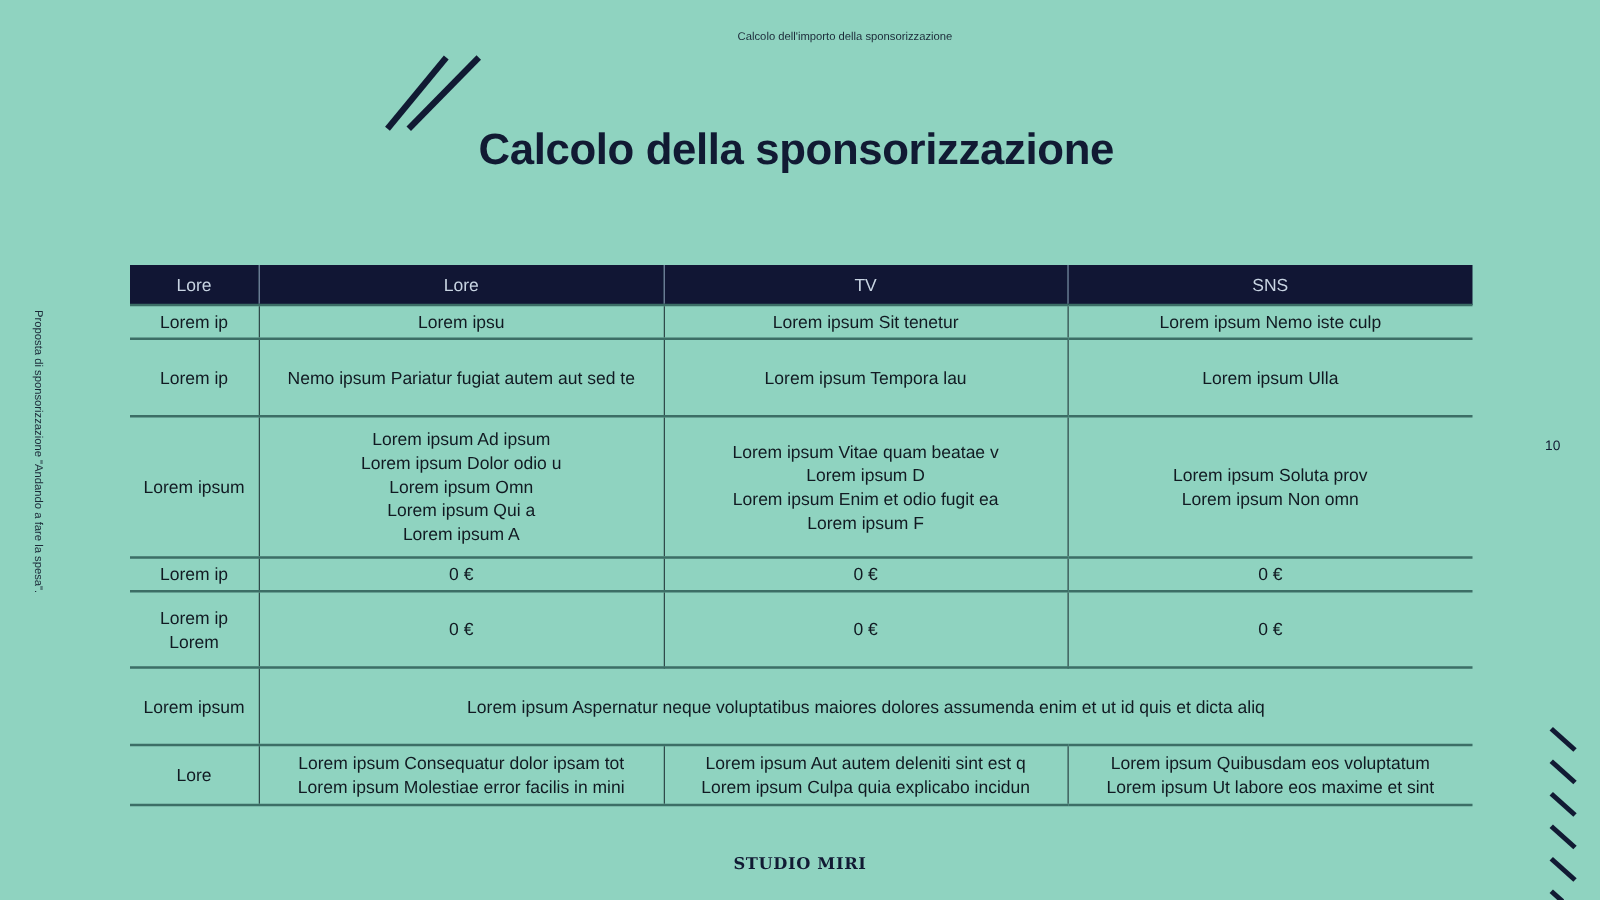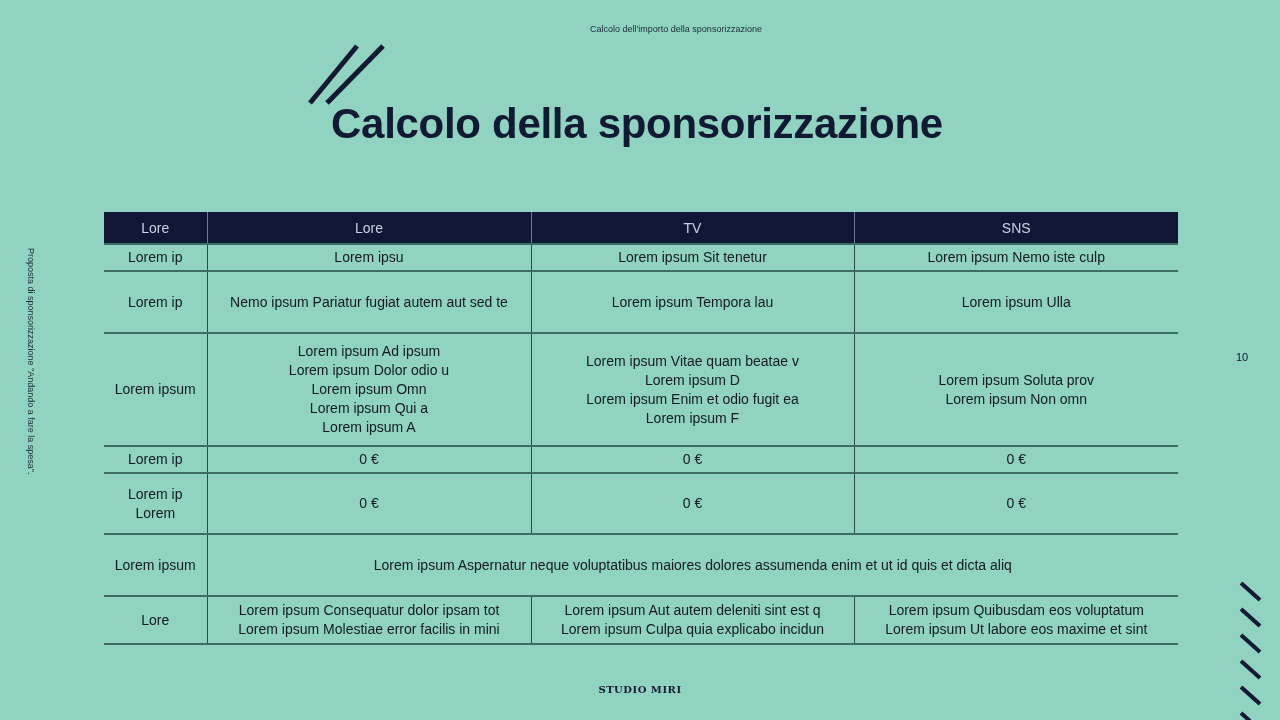--- a/index.html
+++ b/index.html
@@ -9,35 +9,35 @@
     font-family: "DejaVu Sans", "Liberation Sans", sans-serif;
     color: #0f1a2a;
   }
   .top-caption {
     position: absolute; top: 24px; left: 0; width: 1280px; text-align: center;
     font-family: "Liberation Sans", sans-serif; font-size: 9px; color: #1b2a38; padding-left: 36px;
   }
   .slashes { position: absolute; left: 305px; top: 42px; width: 84px; height: 66px; }
   .title {
     position: absolute; top: 100px; left: 0; width: 1274px; text-align: center;
-    font-family: "Liberation Sans", sans-serif; font-weight: bold; font-size: 42px;
+    font-family: "Liberation Sans", sans-serif; font-weight: bold; font-size: 35px;
     color: #111a33; letter-spacing: -0.3px;
   }
   .side-text {
     position: absolute; left: 26px; top: 248px;
     writing-mode: vertical-rl; font-family: "Liberation Sans", sans-serif;
     font-size: 9px; color: #1b2a38;
   }
   .page-num {
     position: absolute; left: 1236px; top: 351px;
     font-family: "Liberation Sans", sans-serif; font-size: 11px; color: #111a33;
   }
   .footer-logo {
     position: absolute; top: 684px; left: 0; width: 1280px; text-align: center;
-    font-family: "DejaVu Serif", serif; font-weight: bold; font-size: 10px;
+    font-family: "DejaVu Serif", serif; font-weight: bold; font-size: 13px;
     letter-spacing: 0.5px; color: #111a33;
   }
   .ticks { position: absolute; left: 1236px; top: 580px; width: 30px; height: 140px; }
 
   table.sponsor {
     position: absolute; left: 104px; top: 212px; width: 1074px;
     border-collapse: collapse; table-layout: fixed;
     font-family: Liberation Sans, sans-serif; font-size: 14px; color: #111a22;
   }
   table.sponsor col.c0 { width: 103px; }

